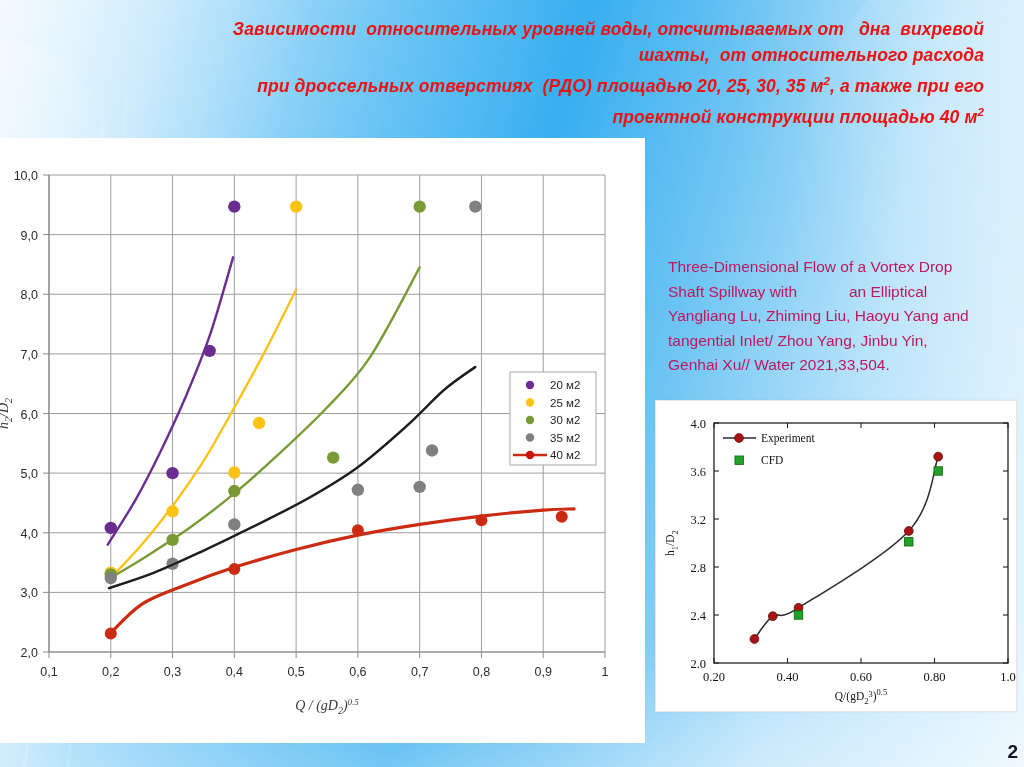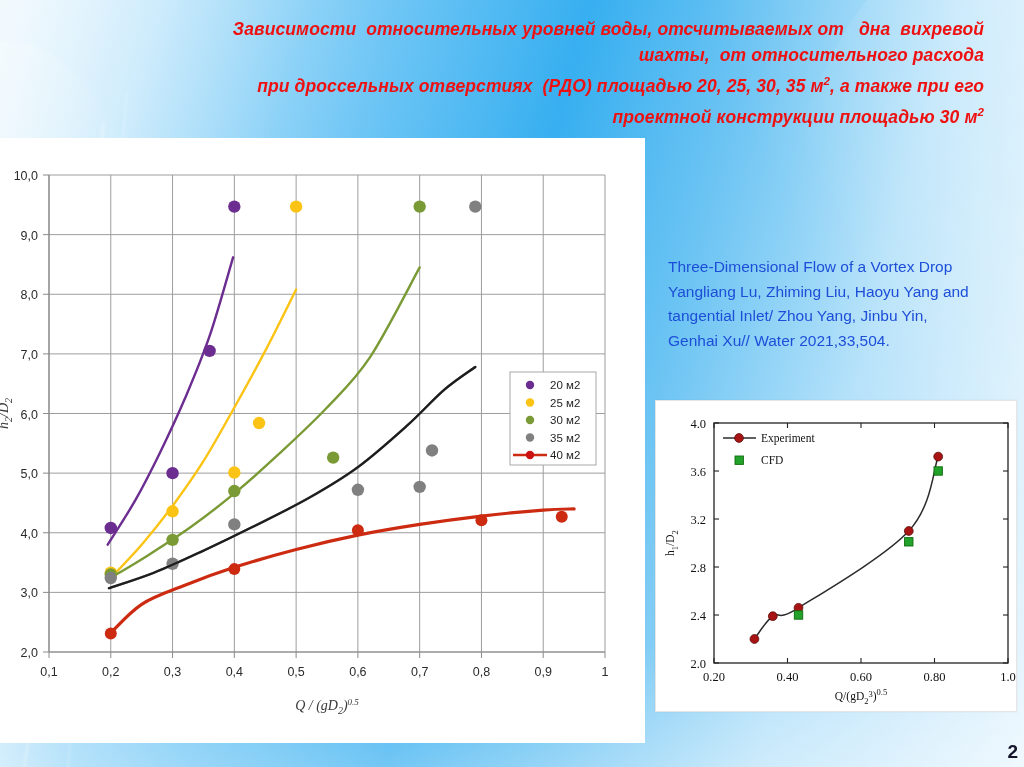--- a/index.html
+++ b/index.html
@@ -43,21 +43,21 @@
   #title-block .ln{display:block;white-space:pre;}
   sup{font-size:.66em;vertical-align:super;}
 
   
   #chart-panel{position:absolute;left:0px;top:138px;width:645px;height:605px;background:#ffffff;}
   #plot-wrap{position:absolute;left:0;top:0;width:645px;height:605px;}
   svg.plot{display:block;}
 
   
   #reference-block{position:absolute;left:668px;top:255px;width:350px;
-    font-size:15.5px;line-height:24.5px;color:#1d4ed8;}
+    font-size:15.5px;line-height:24.5px;color:#be185d;}
   #reference-block .ln{display:block;white-space:pre;}
 
   
   #inset-panel{position:absolute;left:655px;top:400px;width:360px;height:310px;
     background:#fdfdfd;border:1px solid #e6e6e6;box-shadow:0 0 0 1px rgba(0,0,0,.02);}
 
   
   #page-number{position:absolute;right:6px;bottom:4px;font-size:19px;font-weight:bold;
     color:#14142a;font-family:"Liberation Sans",sans-serif;}
 
@@ -81,21 +81,21 @@
   <div class="bg-swoop sw5"></div>
   <div class="streak st1"></div>
   <div class="streak st2"></div>
   <div class="streak st3"></div>
   <div class="bg-bottom"></div>
 
   <div id="title-block">
     <span class="ln">Зависимости  относительных уровней воды, отсчитываемых от   дна  вихревой</span>
     <span class="ln">шахты,  от относительного расхода</span>
     <span class="ln"><span>при дроссельных отверстиях  (РДО) площадью 20, 25, 30, 35 м</span><sup>2</sup><span>, а также при его</span></span>
-    <span class="ln"><span>проектной конструкции площадью 30 м</span><sup>2</sup></span>
+    <span class="ln"><span>проектной конструкции площадью 40 м</span><sup>2</sup></span>
   </div>
 
   <div id="chart-panel">
     <div id="plot-wrap">
       <svg class="plot" id="main-svg" width="645" height="605" viewBox="0 0 645 605">
           <rect x="49" y="37" width="556" height="477" fill="#ffffff"></rect>
           <line x1="49" y1="37" x2="49" y2="514" stroke="#9d9d9d" stroke-width="1"></line>
           <line x1="110.77777777777777" y1="37" x2="110.77777777777777" y2="514" stroke="#9d9d9d" stroke-width="1"></line>
           <line x1="172.55555555555554" y1="37" x2="172.55555555555554" y2="514" stroke="#9d9d9d" stroke-width="1"></line>
           <line x1="234.33333333333334" y1="37" x2="234.33333333333334" y2="514" stroke="#9d9d9d" stroke-width="1"></line>
@@ -201,20 +201,21 @@
             <line x1="513" y1="317" x2="547" y2="317" stroke="#cc2b12" stroke-width="2.6"></line>
             <circle cx="530" cy="317" r="4.2" fill="#cc1111"></circle>
             <text x="550" y="321" class="legend-lbl">40 м2</text>
           </g>
         </svg>
     </div>
   </div>
 
   <div id="reference-block">
     <span class="ln">Three-Dimensional Flow of a Vortex Drop</span>
+    <span class="ln">Shaft Spillway with            an Elliptical</span>
     <span class="ln">Yangliang Lu, Zhiming Liu, Haoyu Yang and</span>
     <span class="ln">tangential Inlet/ Zhou Yang, Jinbu Yin,</span>
     <span class="ln">Genhai Xu// Water 2021,33,504.</span>
   </div>
 
   <div id="inset-panel">
     <svg id="inset-svg" width="360" height="310" viewBox="0 0 360 310">
         <rect x="0" y="0" width="360" height="310" fill="#ffffff"></rect>
         <rect x="58" y="22" width="294" height="240" fill="none" stroke="#222" stroke-width="1.3"></rect>
         <line x1="58" y1="262" x2="58" y2="257" stroke="#222" stroke-width="1.1"></line>

